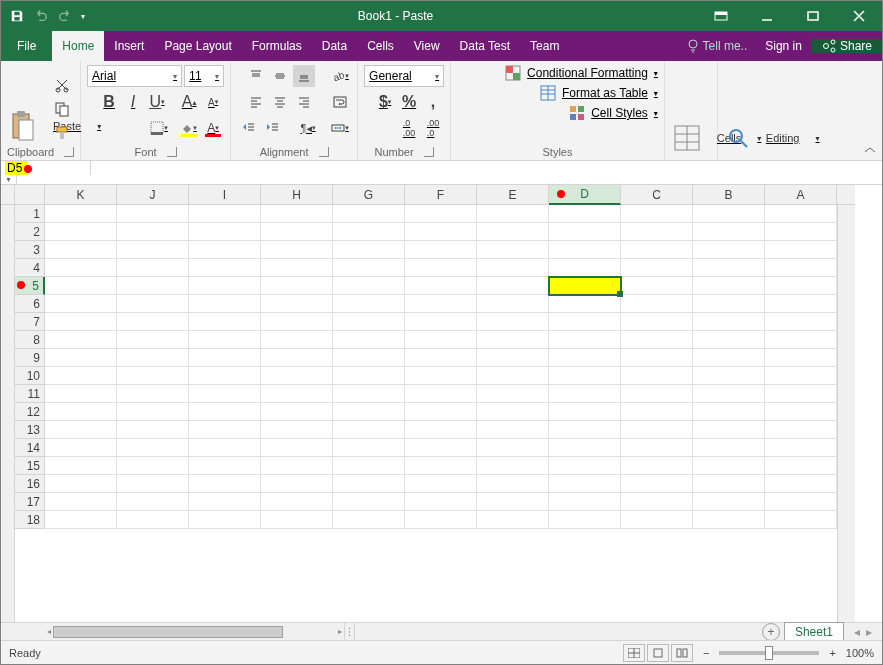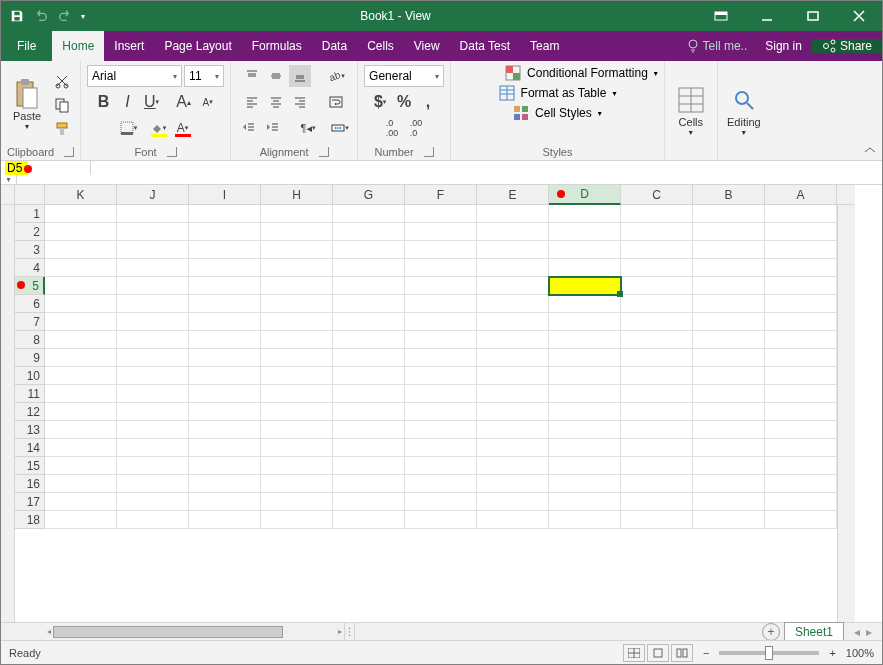--- a/index.html
+++ b/index.html
@@ -17,23 +17,23 @@
 .tab.file { background: #217346; padding: 0 16px; }
 .tab.active { background: #f3f3f3; color: #217346; }
 .tabs-right { margin-left: auto; display: flex; align-items: center; }
 .tell-me { color: #b8d9cc; display: flex; align-items: center; padding: 0 8px; font-size: 12px; cursor: text; }
 .signin { padding: 0 10px; cursor: pointer; }
 .share { background: #185c37; padding: 0 10px; display: flex; align-items: center; gap: 4px; cursor: pointer; }
 .ribbon { background: #f3f3f3; border-bottom: 1px solid #d4d4d4; display: flex; align-items: stretch; height: 100px; position: relative; }
 .group { border-right: 1px solid #e0e0e0; padding: 4px 6px 2px 6px; display: flex; flex-direction: column; justify-content: space-between; }
 .group-label { font-size: 11px; color: #666; text-align: center; padding-top: 2px; display: flex; justify-content: center; align-items: center; gap: 6px; }
 .dlg-launcher { width: 10px; height: 10px; border: 1px solid #888; border-left: none; border-top: none; position: relative; cursor: pointer; margin-left: 4px; }
-.group-body { display: flex; gap: 4px; align-items: center; flex: 1; }
+.group-body { display: flex; gap: 4px; align-items: flex-end; flex: 1; text-decoration: underline; }
 .vstack { display: flex; flex-direction: column; gap: 2px; align-items: center; }
-.btn-large { width: 40px; display: flex; flex-direction: column; align-items: center; gap: 0; cursor: pointer; font-size: 11px; color: #333; padding: 2px; }
+.btn-large { width: 40px; display: flex; align-items: center; gap: 16px; cursor: pointer; font-size: 11px; color: #333; padding: 2px; }
 .btn-large .ic { width: 32px; height: 32px; display:flex; align-items:center; justify-content:center; }
 .btn-small { width: 22px; height: 22px; display: flex; align-items: center; justify-content: center; cursor: pointer; color: #444; border: 1px solid transparent; }
 .row { display: flex; gap: 2px; align-items: center; }
 .combo { height: 22px; border: 1px solid #c5c5c5; background: #fff; display: flex; align-items: center; padding: 0 4px; font-size: 12px; cursor: pointer; }
 .combo .dd { margin-left: auto; font-size: 8px; color: #666; padding-left: 4px; }
 .collapse-btn { position: absolute; right: 4px; bottom: 2px; width: 16px; height: 16px; display:flex; align-items:center; justify-content:center; cursor:pointer; color:#666; }
 .formula-bar { height: 24px; background: #fff; border-bottom: 1px solid #d4d4d4; display: flex; align-items: stretch; flex-direction: column; }
 .name-box { width: 90px; border-right: 1px solid #d4d4d4; display: flex; align-items: center; padding: 0 4px; font-size: 12px; position: relative; }
 .name-box .nb-highlight { background: #ffff00; padding: 0 6px 0 2px; position: relative; }
 .red-dot { width: 8px; height: 8px; background: #ff0000; border-radius: 50%; display: inline-block; position: absolute; }
@@ -92,21 +92,21 @@
             <path fill="none" stroke="#fff" stroke-width="1.5" d="M4 5h6a4 4 0 010 8H6M4 5l3-3M4 5l3 3"></path>
           </svg>
       </div>
       <div class="qbtn dim">
         <svg width="14" height="14" viewBox="0 0 16 16">
             <path fill="none" stroke="#fff" stroke-width="1.5" d="M12 5H6a4 4 0 000 8h4M12 5l-3-3M12 5l-3 3"></path>
           </svg>
       </div>
       <div class="qbtn" style="width:12px;font-size:8px;">▾</div>
     </div>
-    <div class="title-text">Book1 - View</div>
+    <div class="title-text">Book1 - Paste</div>
     <div class="win-controls">
       <div class="wbtn">
         <svg width="14" height="10">
             <rect x="1" y="1" width="12" height="8" fill="none" stroke="#fff"></rect>
             <rect x="1" y="1" width="12" height="3" fill="#fff"></rect>
           </svg>
       </div>
       <div class="wbtn">
         <svg width="12" height="12">
             <line x1="1" y1="10" x2="11" y2="10" stroke="#fff" stroke-width="1.5"></line>

